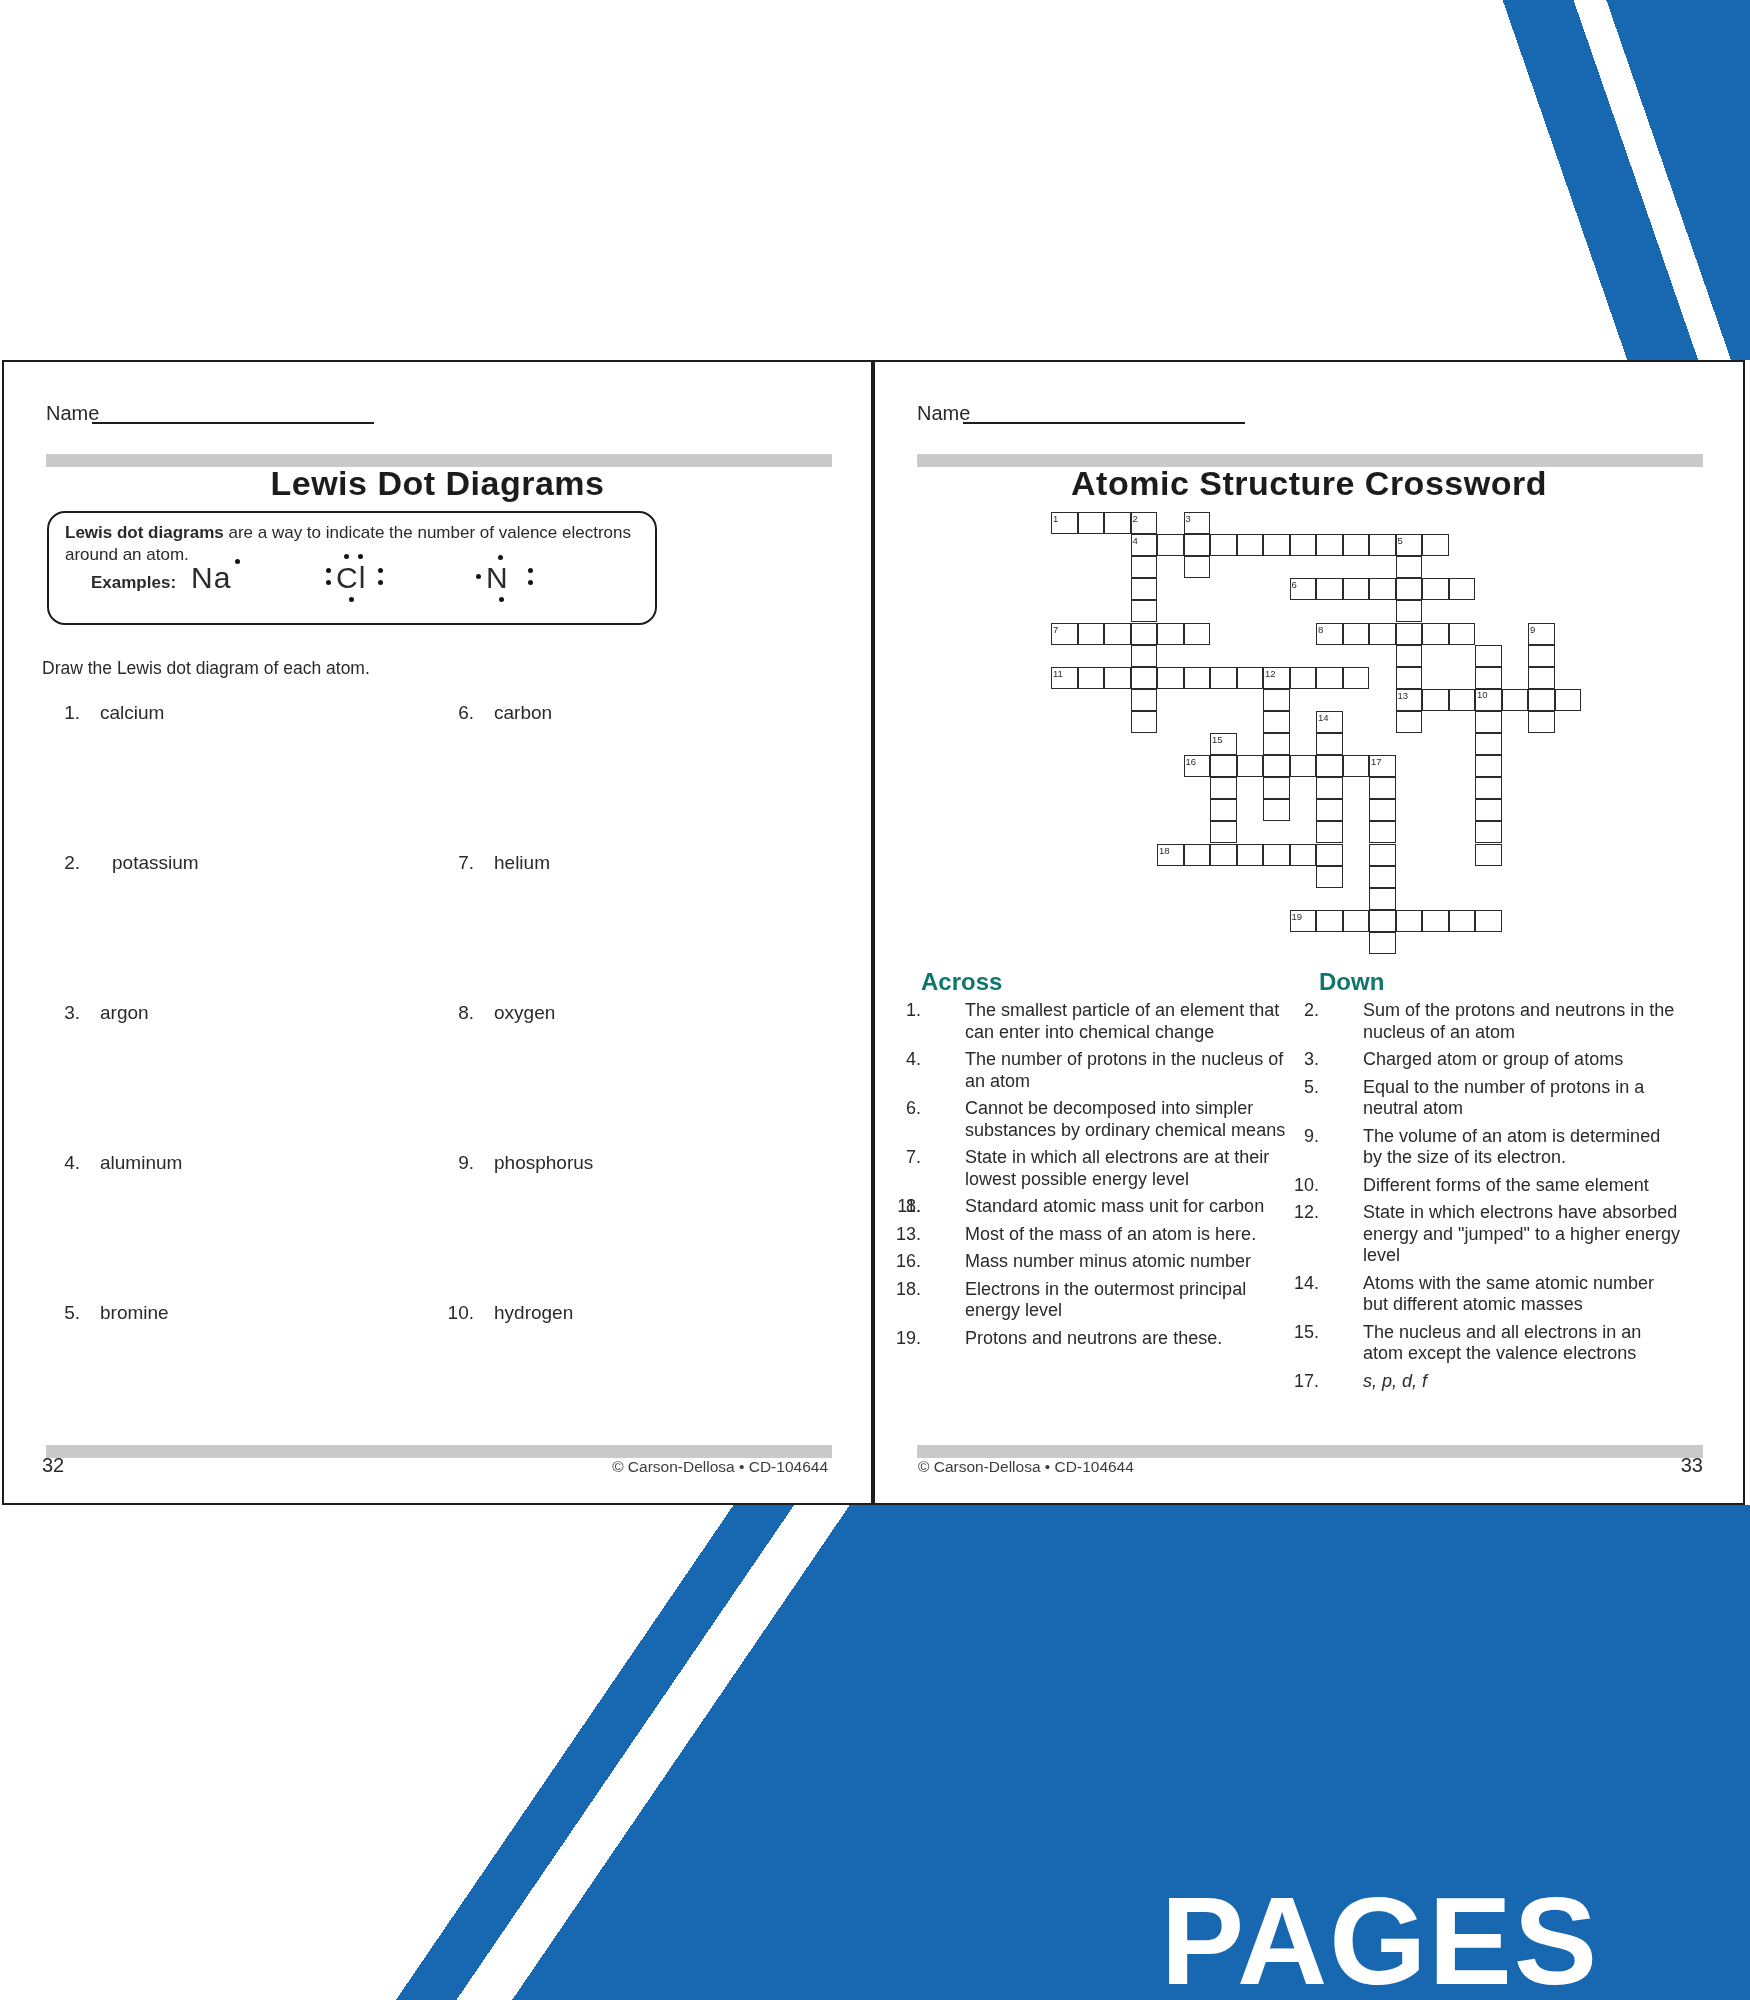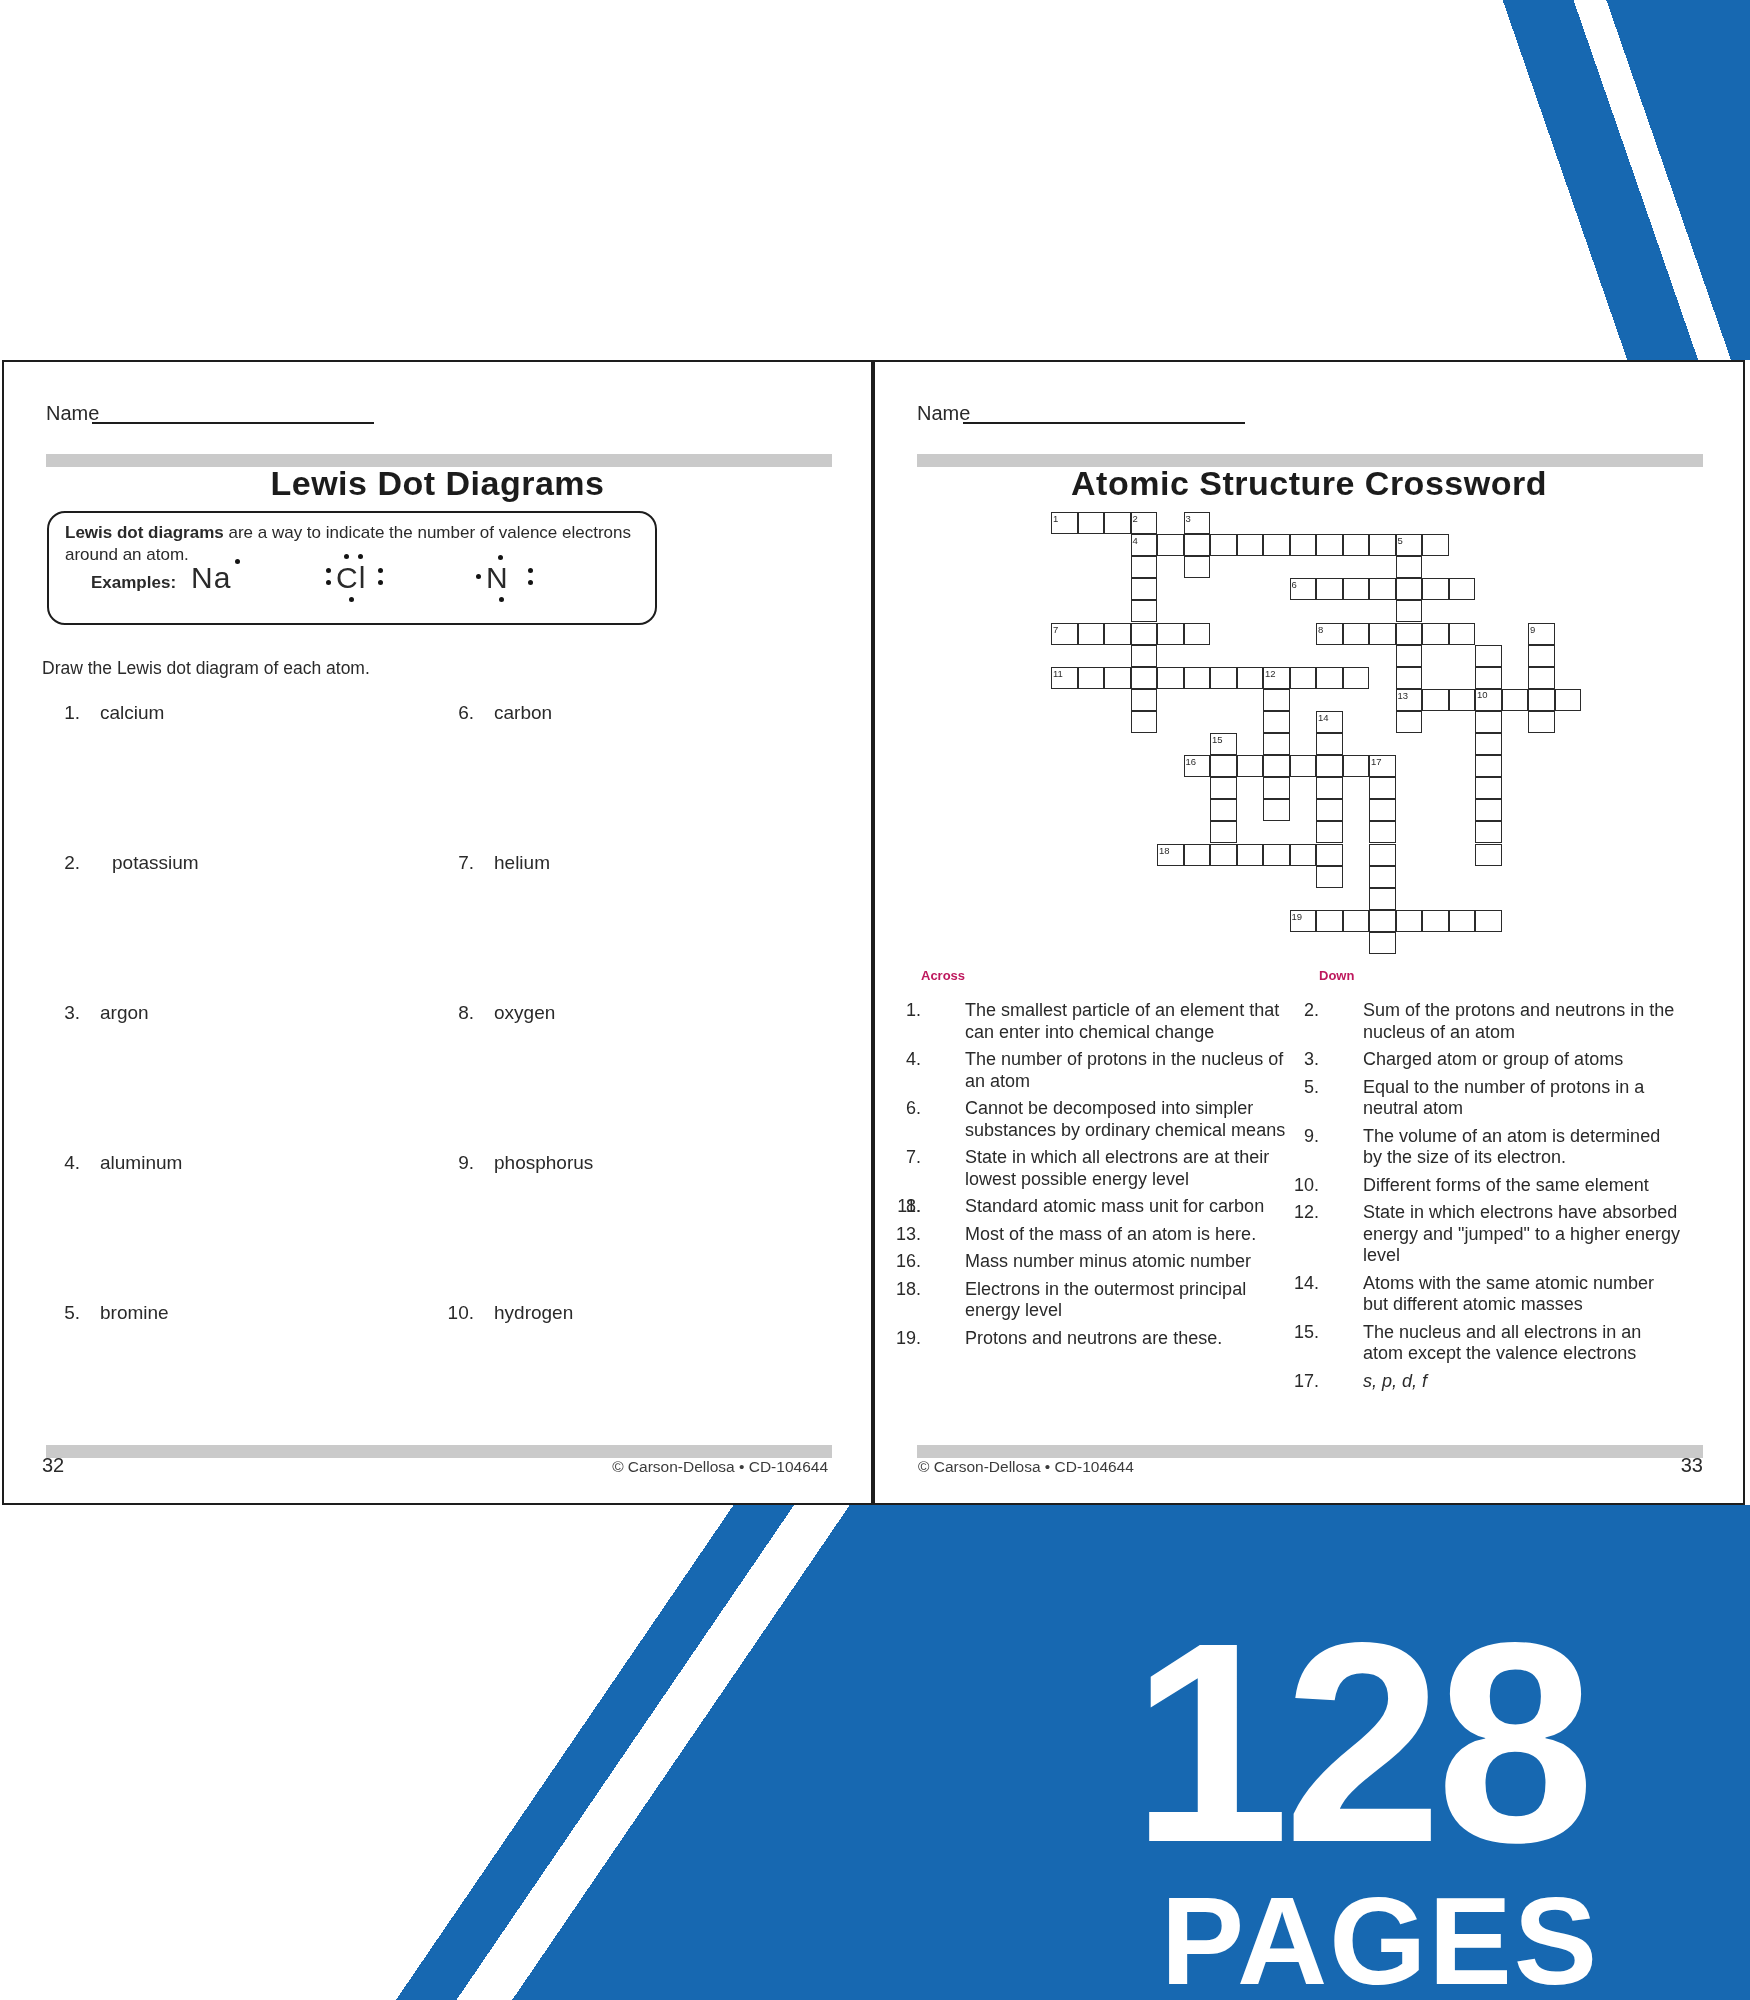--- a/index.html
+++ b/index.html
@@ -47,39 +47,38 @@
   .folio.right{right:40px;}
   .copyright{position:absolute;top:1096px;font-size:15.5px;color:#3c3c3c;}
   .copyright.right-align{right:43px;text-align:right;}
   .copyright.left-align{left:43px;}
 
   
   .grid{position:absolute;left:0;top:0;}
   .cell{position:absolute;background:#fff;border:1.6px solid #2b2b2b;box-sizing:border-box;}
   .cell-label{position:absolute;font-size:9.5px;color:#2b2b2b;padding:1px 0 0 2px;z-index:2;}
 
-  .clue-head{position:absolute;top:606px;font-size:13px;font-weight:700;color:#be185d;}
+  .clue-head{position:absolute;top:606px;font-size:24px;font-weight:700;color:#0f766e;}
   .clue-list{position:absolute;top:638px;}
   .clue{position:relative;margin-bottom:6px;font-size:18px;line-height:21.5px;}
   .clue .cnum{position:absolute;left:0;width:32px;text-align:right;}
   .clue .ctext{display:block;margin-left:76px;}
   .clue .ctext.it{font-style:italic;}
   .across-list{left:14px;width:382px;}
   .across-list .ctext{width:330px;}
   .down-list{left:412px;width:400px;}
   .down-list .ctext{width:318px;}
 </style>
 </head>
 <body>
 
 <div class="scene">
 
   <div class="corner-band"></div>
   <div class="bottom-band"></div>
-  <div class="count-128">128</div>
   <div class="count-label">PAGES</div>
 
   <div class="page page-left">
     <div class="name-row">Name</div>
     <div class="name-line"></div>
     <div class="rule top"></div>
     <div class="page-title">Lewis Dot Diagrams</div>
 
     <div class="info-box">
       <div class="info-text">

